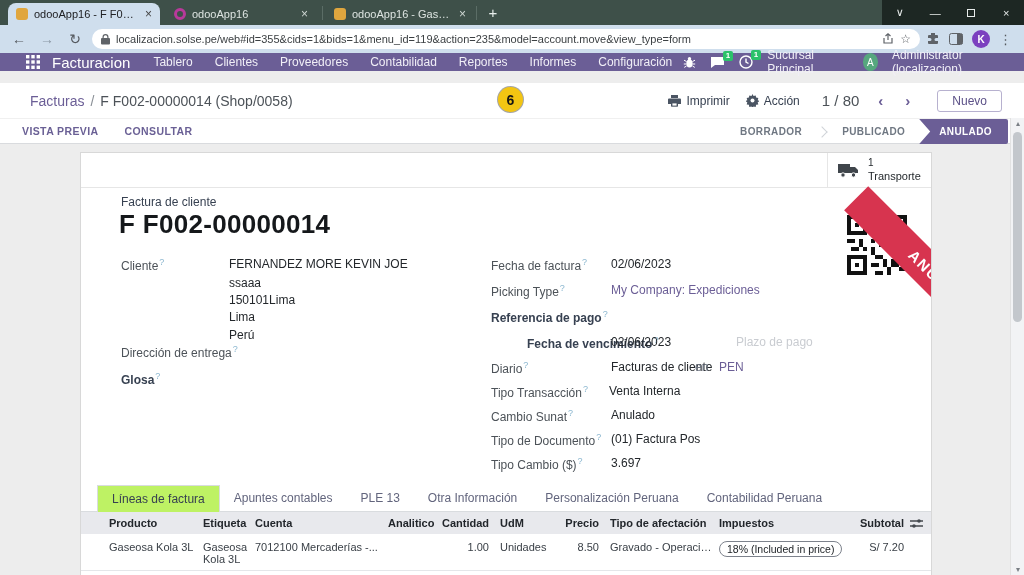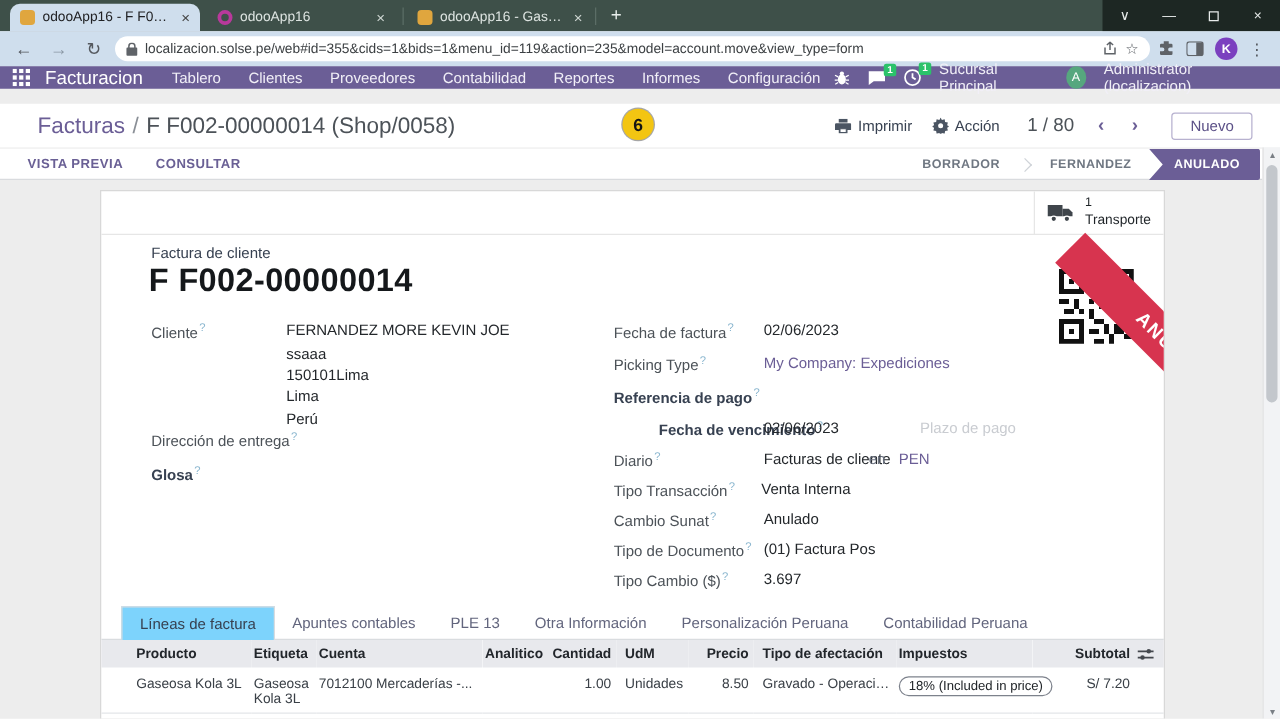--- a/index.html
+++ b/index.html
@@ -27,35 +27,35 @@
   .navglyph { width:22px; text-align:center; font-size:14px; color:#54585e; }
   .navglyph.dim { color:#8b98a5; }
   .urlpill { flex:1; height:20px; background:#fff; border-radius:10px; display:flex; align-items:center; padding:0 9px; gap:6px; min-width:0; }
   .urltext { flex:1; font-size:11px; color:#3c4043; white-space:nowrap; overflow:hidden; }
   .pillicon { flex:none; color:#5f6368; font-size:12px; line-height:1; }
   .tb-right { display:flex; align-items:center; gap:9px; padding-right:4px; }
   .avatarK { width:18px; height:18px; border-radius:50%; background:#7b40bf; color:#fff; font-size:10px; font-weight:bold; display:flex; align-items:center; justify-content:center; }
   .dots { color:#54585e; font-size:13px; }
 
   
-  .onav { position:absolute; left:0; top:53px; width:1024px; height:18px; background:#6b5e96; display:flex; align-items:center; color:#fff; }
+  .onav { position:absolute; left:0; top:53px; width:1024px; height:18px; background:#6b5e96; display:flex; align-items:center; color:#fff;padding-left:16px; }
   .onav .appsbtn { padding:0 10px; display:flex; align-items:center; }
   .brand { font-size:15px; padding:0 12px 0 2px; }
   .omenu { display:flex; height:100%; }
   .omenu-item { font-size:12px; padding:0 11px; display:flex; align-items:center; color:#f1eff7; }
   .onav-right { margin-left:auto; display:flex; align-items:center; gap:14px; padding-right:10px; }
   .badged { position:relative; display:flex; }
   .nbadge { position:absolute; top:-5px; right:-8px; background:#2bc26a; color:#fff; font-size:8px; font-weight:bold; padding:1px 3px; border-radius:2px; line-height:1; }
   .company { font-size:12px; color:#f1eff7; }
   .avatarA { width:18px; height:18px; border-radius:50%; background:#56a77e; color:#fff; font-size:10px; display:flex; align-items:center; justify-content:center; }
   .username { font-size:12px; color:#f1eff7; }
 
   
   .cpanel { position:absolute; left:0; top:83px; width:1024px; height:35px; background:#fff; display:flex; align-items:center; padding:0 22px 0 30px; }
-  .crumb { font-size:18px; display:flex; gap:6px; align-items:flex-end; }
+  .crumb { font-size:14px; display:flex; gap:6px; align-items:flex-end; }
   .crumb .parent { color:#6b5e96; }
   .crumb .sep { color:#8a8f96; }
   .crumb .current { color:#4c5258; }
   .cp-right { margin-left:auto; display:flex; align-items:center; gap:16px; }
   .cp-btn { display:flex; align-items:center; gap:5px; font-size:12px; color:#374151; }
   .pager { font-size:15px; color:#4c5258; margin-left:6px; }
   .pgchev { color:#6b5e96; font-size:15px; font-weight:bold; padding:0 3px; }
   .btn-nuevo { border:1px solid #b7b1cf; background:#fff; color:#5b5087; font-size:12px; padding:3px 14px; border-radius:3px; margin-left:8px; }
 
   
@@ -83,21 +83,21 @@
   .fval { position:absolute; font-size:12px; color:#23272b; }
   .fval.link { color:#6b5e96; }
   .fph { position:absolute; font-size:12px; color:#c9ccd1; }
   .helpq { color:#8ab6cf; font-size:9px; vertical-align:super; margin-left:1px; }
   .addr { position:absolute; left:148px; font-size:12px; color:#23272b; }
   .joiner { color:#6b7280; }
 
   
   .ntabs { position:absolute; left:0; top:332px; width:852px; height:27px; border-bottom:1px solid #d9dcdf; display:flex; padding-left:16px; }
   .ntab { font-size:12px; color:#62657d; padding:6px 14px 0; height:27px; }
-  .ntab.active { background:#7dd3fc; border:1px solid #d9dcdf; border-bottom:1px solid #fff; color:#374151; margin-bottom:-1px; height:28px; }
+  .ntab.active { background:#bef264; border:1px solid #d9dcdf; border-bottom:1px solid #fff; color:#374151; margin-bottom:-1px; height:28px; }
 
   
   .linestable { position:absolute; left:0; top:359px; width:852px; border-collapse:collapse; table-layout:fixed; }
   .linestable th { background:#e8e9ed; font-size:11px; font-weight:600; color:#22262b; text-align:left; padding:5px 2px; white-space:nowrap; overflow:hidden; }
   .linestable th:first-child, .linestable td:first-child { padding-left:28px; }
   .linestable td { font-size:11px; color:#3a4047; vertical-align:top; padding:7px 2px 5px; border-bottom:1px solid #e4e6e9; }
   .tr-right { text-align:right !important; padding-right:4px !important; }
   .cell-ellip { white-space:nowrap; overflow:hidden; text-overflow:ellipsis; }
   .taxpill { display:inline-block; border:1px solid #7d828c; border-radius:10px; padding:1px 7px; font-size:10.5px; color:#212529; white-space:nowrap; }
 
@@ -266,21 +266,21 @@
   </div>
 
   <div class="stepmark">6</div>
 
   <div class="statusrow">
     <span class="srbtn">VISTA PREVIA</span>
     <span class="srbtn">CONSULTAR</span>
     <div class="statebar">
       <span class="state">BORRADOR</span>
       <span class="schev"></span>
-      <span class="state">FERNANDEZ</span>
+      <span class="state">PUBLICADO</span>
       <span class="state state-active">ANULADO</span>
     </div>
   </div>
 
   <div class="main">
     <div class="sheet">
       <div class="topstrip">
         <div class="statbtn">
           <svg width="22" height="15" viewBox="0 0 22 15">
               <path d="M0 1h12v9H0z" fill="#3f454b"></path>

